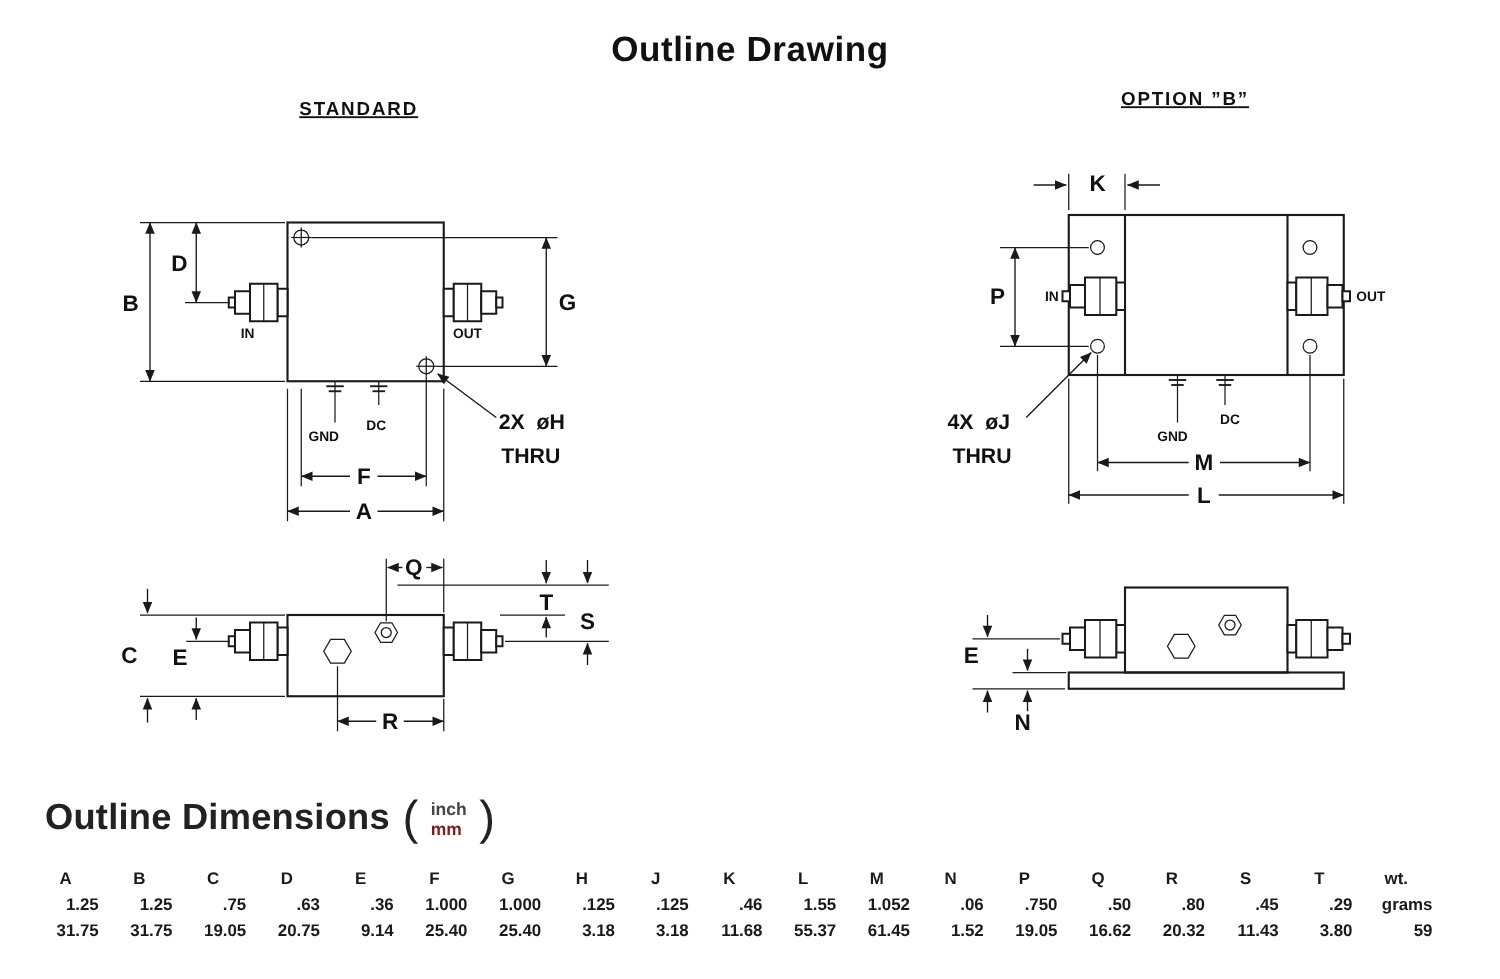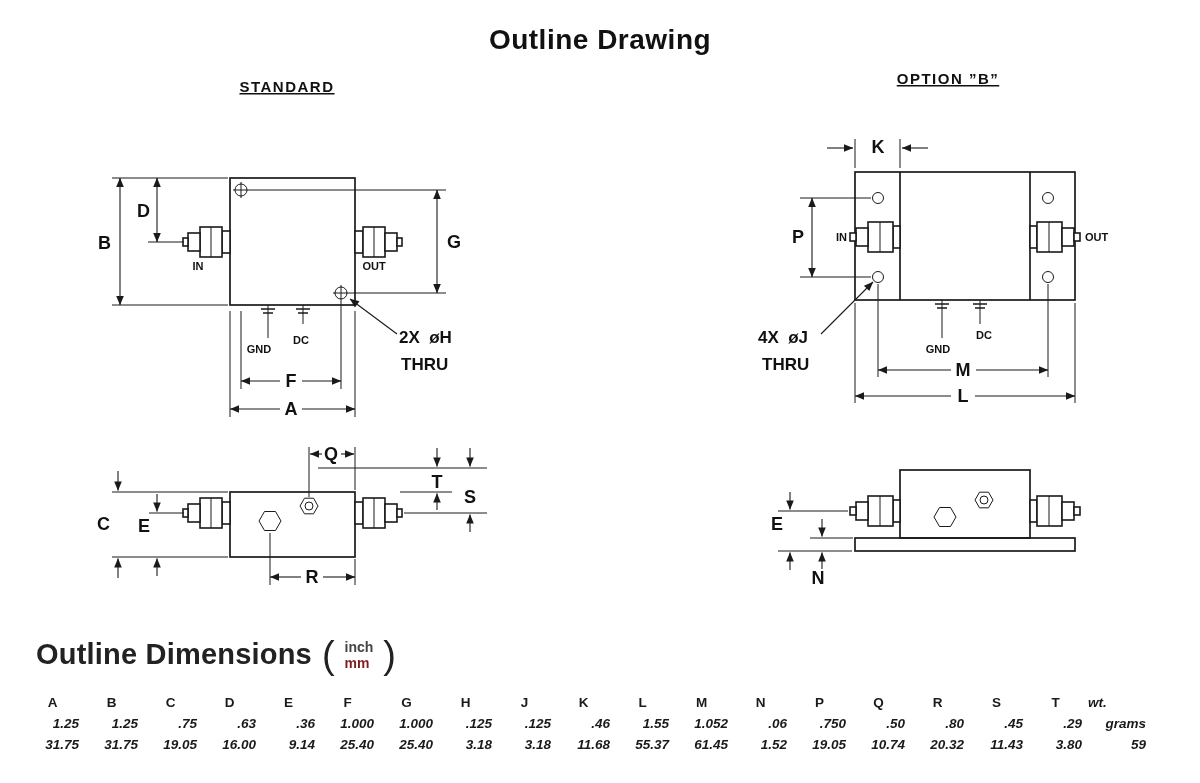--- a/index.html
+++ b/index.html
@@ -25,22 +25,22 @@
   .dims-head .hd{font:bold 29px "Liberation Sans",sans-serif;color:#222;letter-spacing:.2px;}
   .paren{font:400 38px "Liberation Sans",sans-serif;color:#222;line-height:30px;}
   .units{display:flex;flex-direction:column;justify-content:center;line-height:14px;}
   .unit-top{font:bold 14px "Liberation Sans",sans-serif;color:#444;}
   .unit-bottom{font:bold 14px "Liberation Sans",sans-serif;color:#7f1d1d;}
   
   table.dims{position:absolute;top:692px;left:26px;border-collapse:collapse;table-layout:fixed;}
   table.dims th,table.dims td{font:bold 13.5px "Liberation Sans",sans-serif;color:#1a1a1a;
        padding:1px 6px 1px 0;white-space:nowrap;height:19px;}
   table.dims th{text-align:center;}
-  table.dims td{text-align:right;font-style:italic;}
-  table.dims th.rt{text-align:left;font-style:italic;}
+  table.dims td{text-align:right;}
+  table.dims th.rt{text-align:center;}
 </style>
 </head>
 <body>
 
 <div class="page">
 
   <h1 class="title">Outline Drawing</h1>
 
   <svg class="fig" width="1200" height="620" viewBox="0 0 1200 620" xmlns="http://www.w3.org/2000/svg">
     <defs>
@@ -393,32 +393,32 @@
         <td>.50</td>
         <td>.80</td>
         <td>.45</td>
         <td>.29</td>
         <td>grams</td>
       </tr>
       <tr>
         <td>31.75</td>
         <td>31.75</td>
         <td>19.05</td>
-        <td>16.00</td>
+        <td>20.75</td>
         <td>9.14</td>
         <td>25.40</td>
         <td>25.40</td>
         <td>3.18</td>
         <td>3.18</td>
         <td>11.68</td>
         <td>55.37</td>
         <td>61.45</td>
         <td>1.52</td>
         <td>19.05</td>
-        <td>10.74</td>
+        <td>16.62</td>
         <td>20.32</td>
         <td>11.43</td>
         <td>3.80</td>
         <td>59</td>
       </tr>
     </tbody>
   </table>
 
 </div>
 

